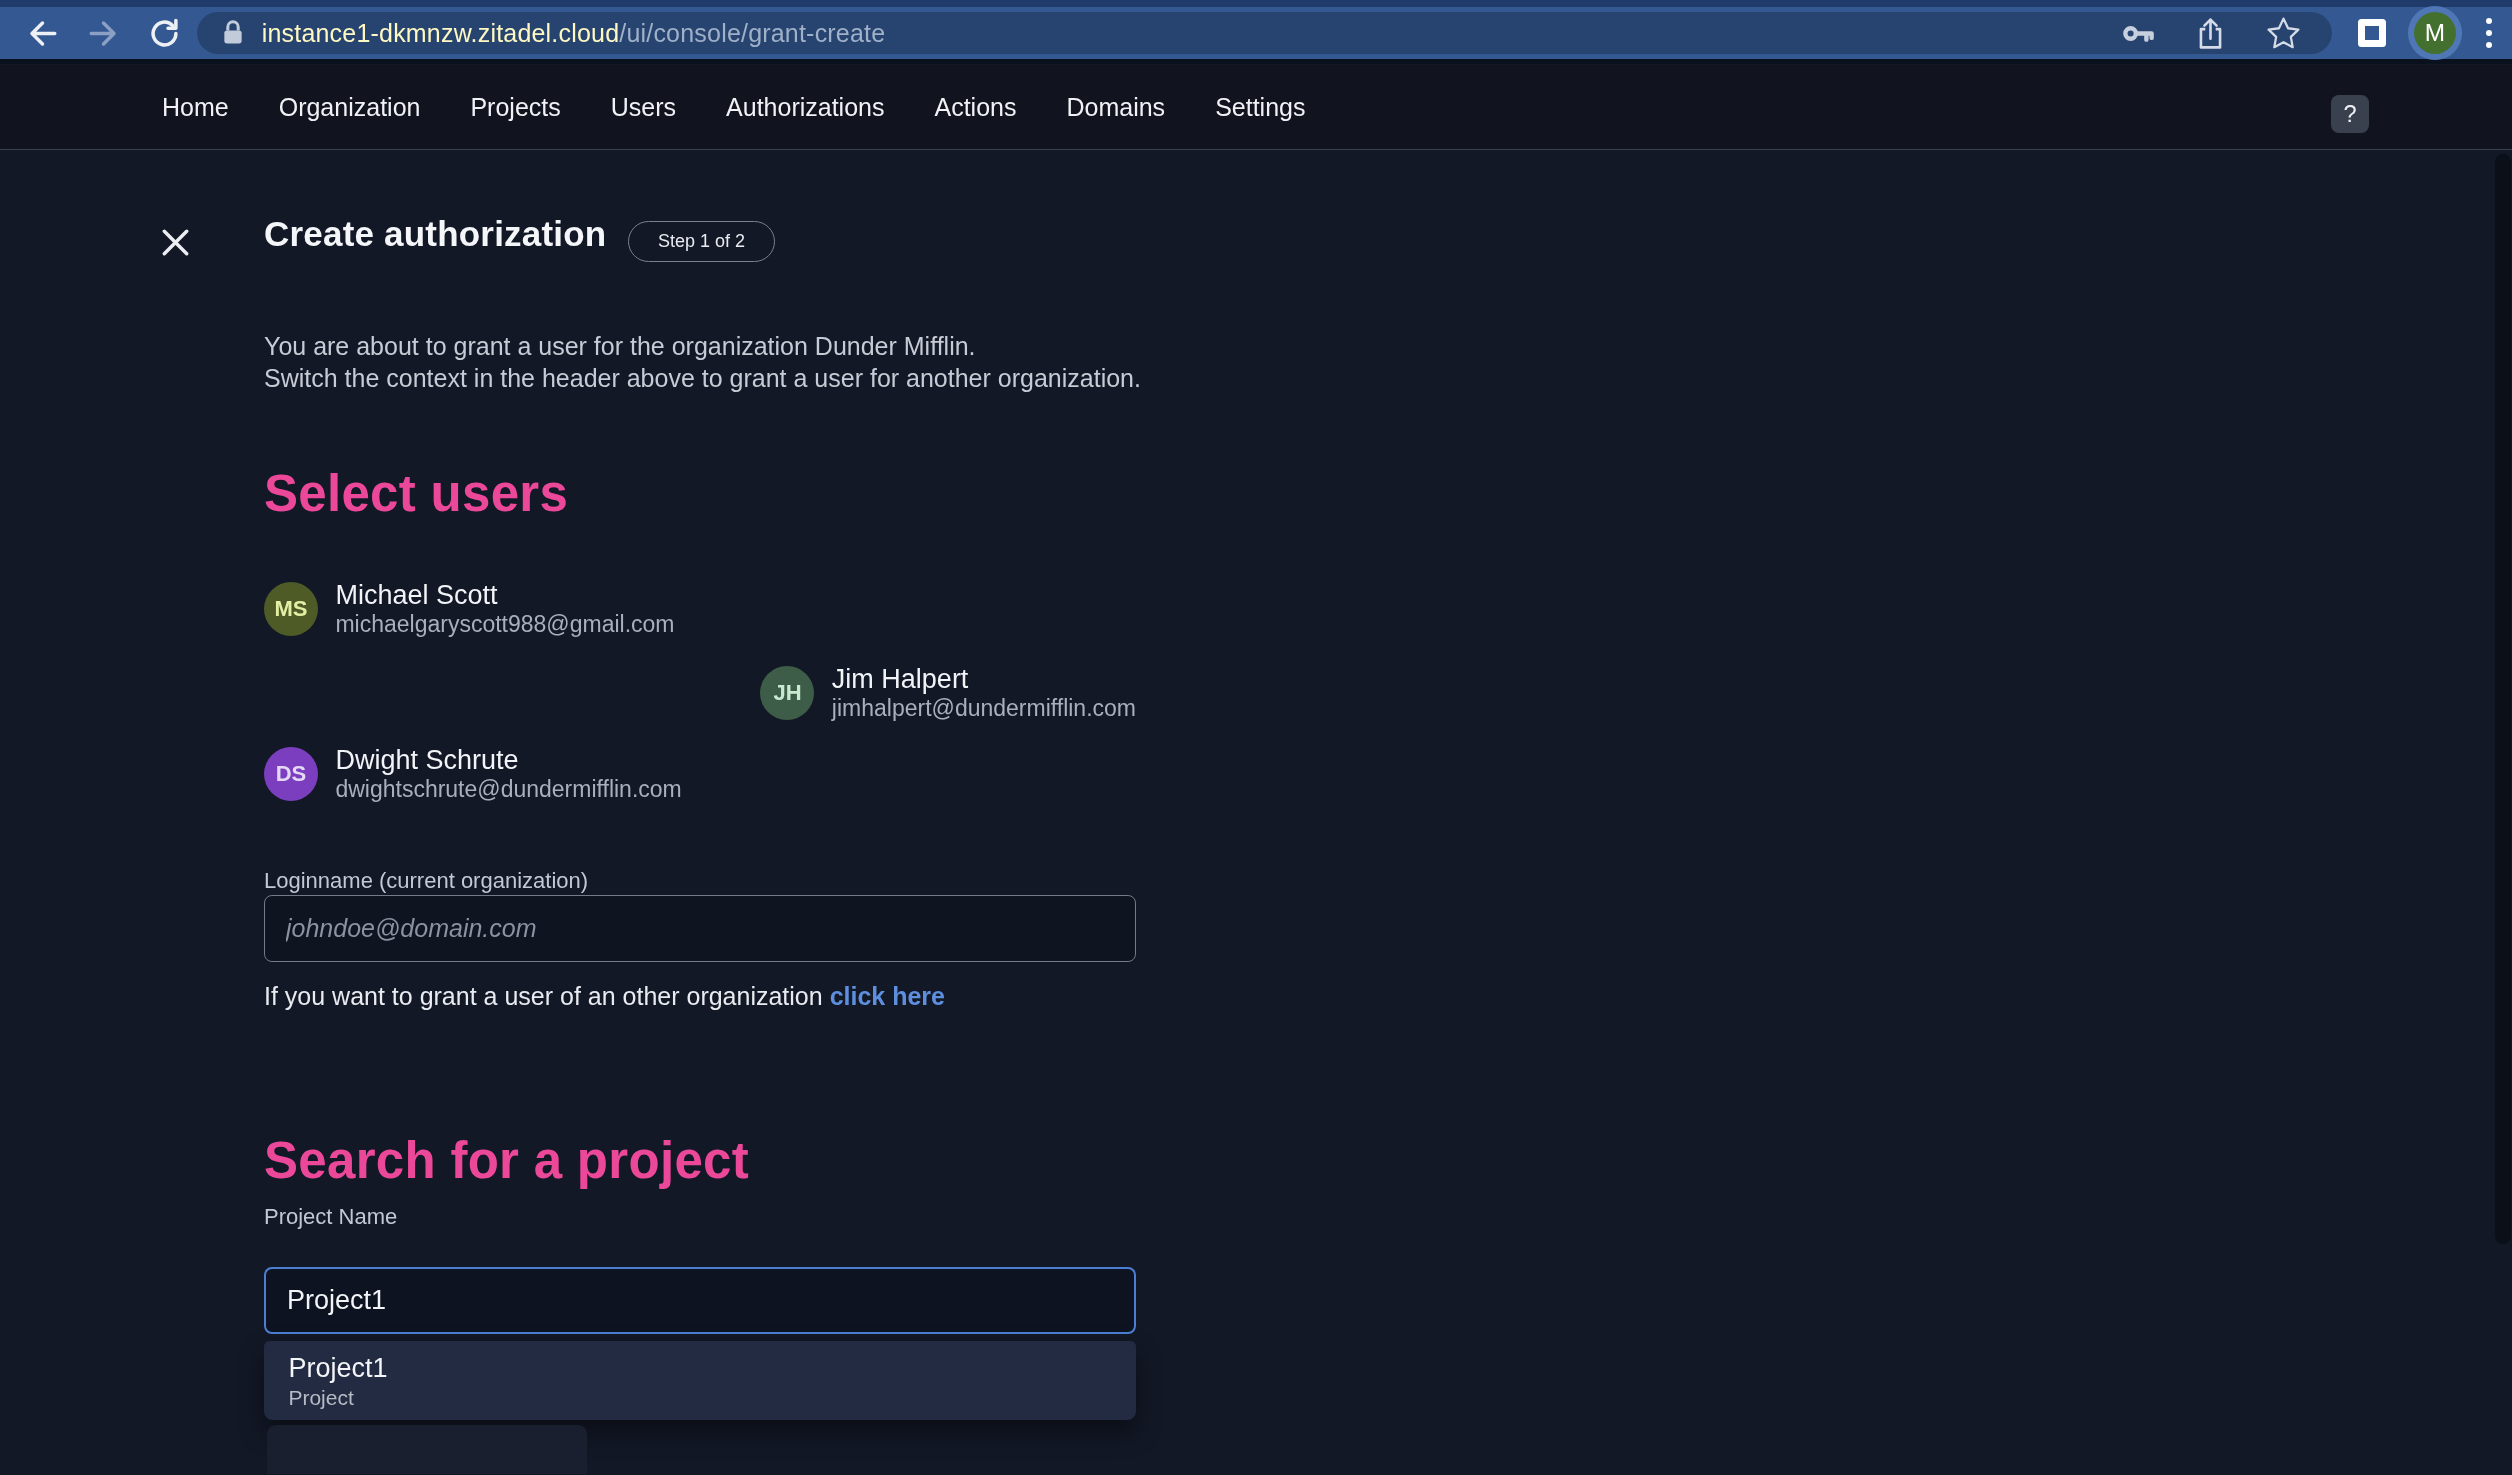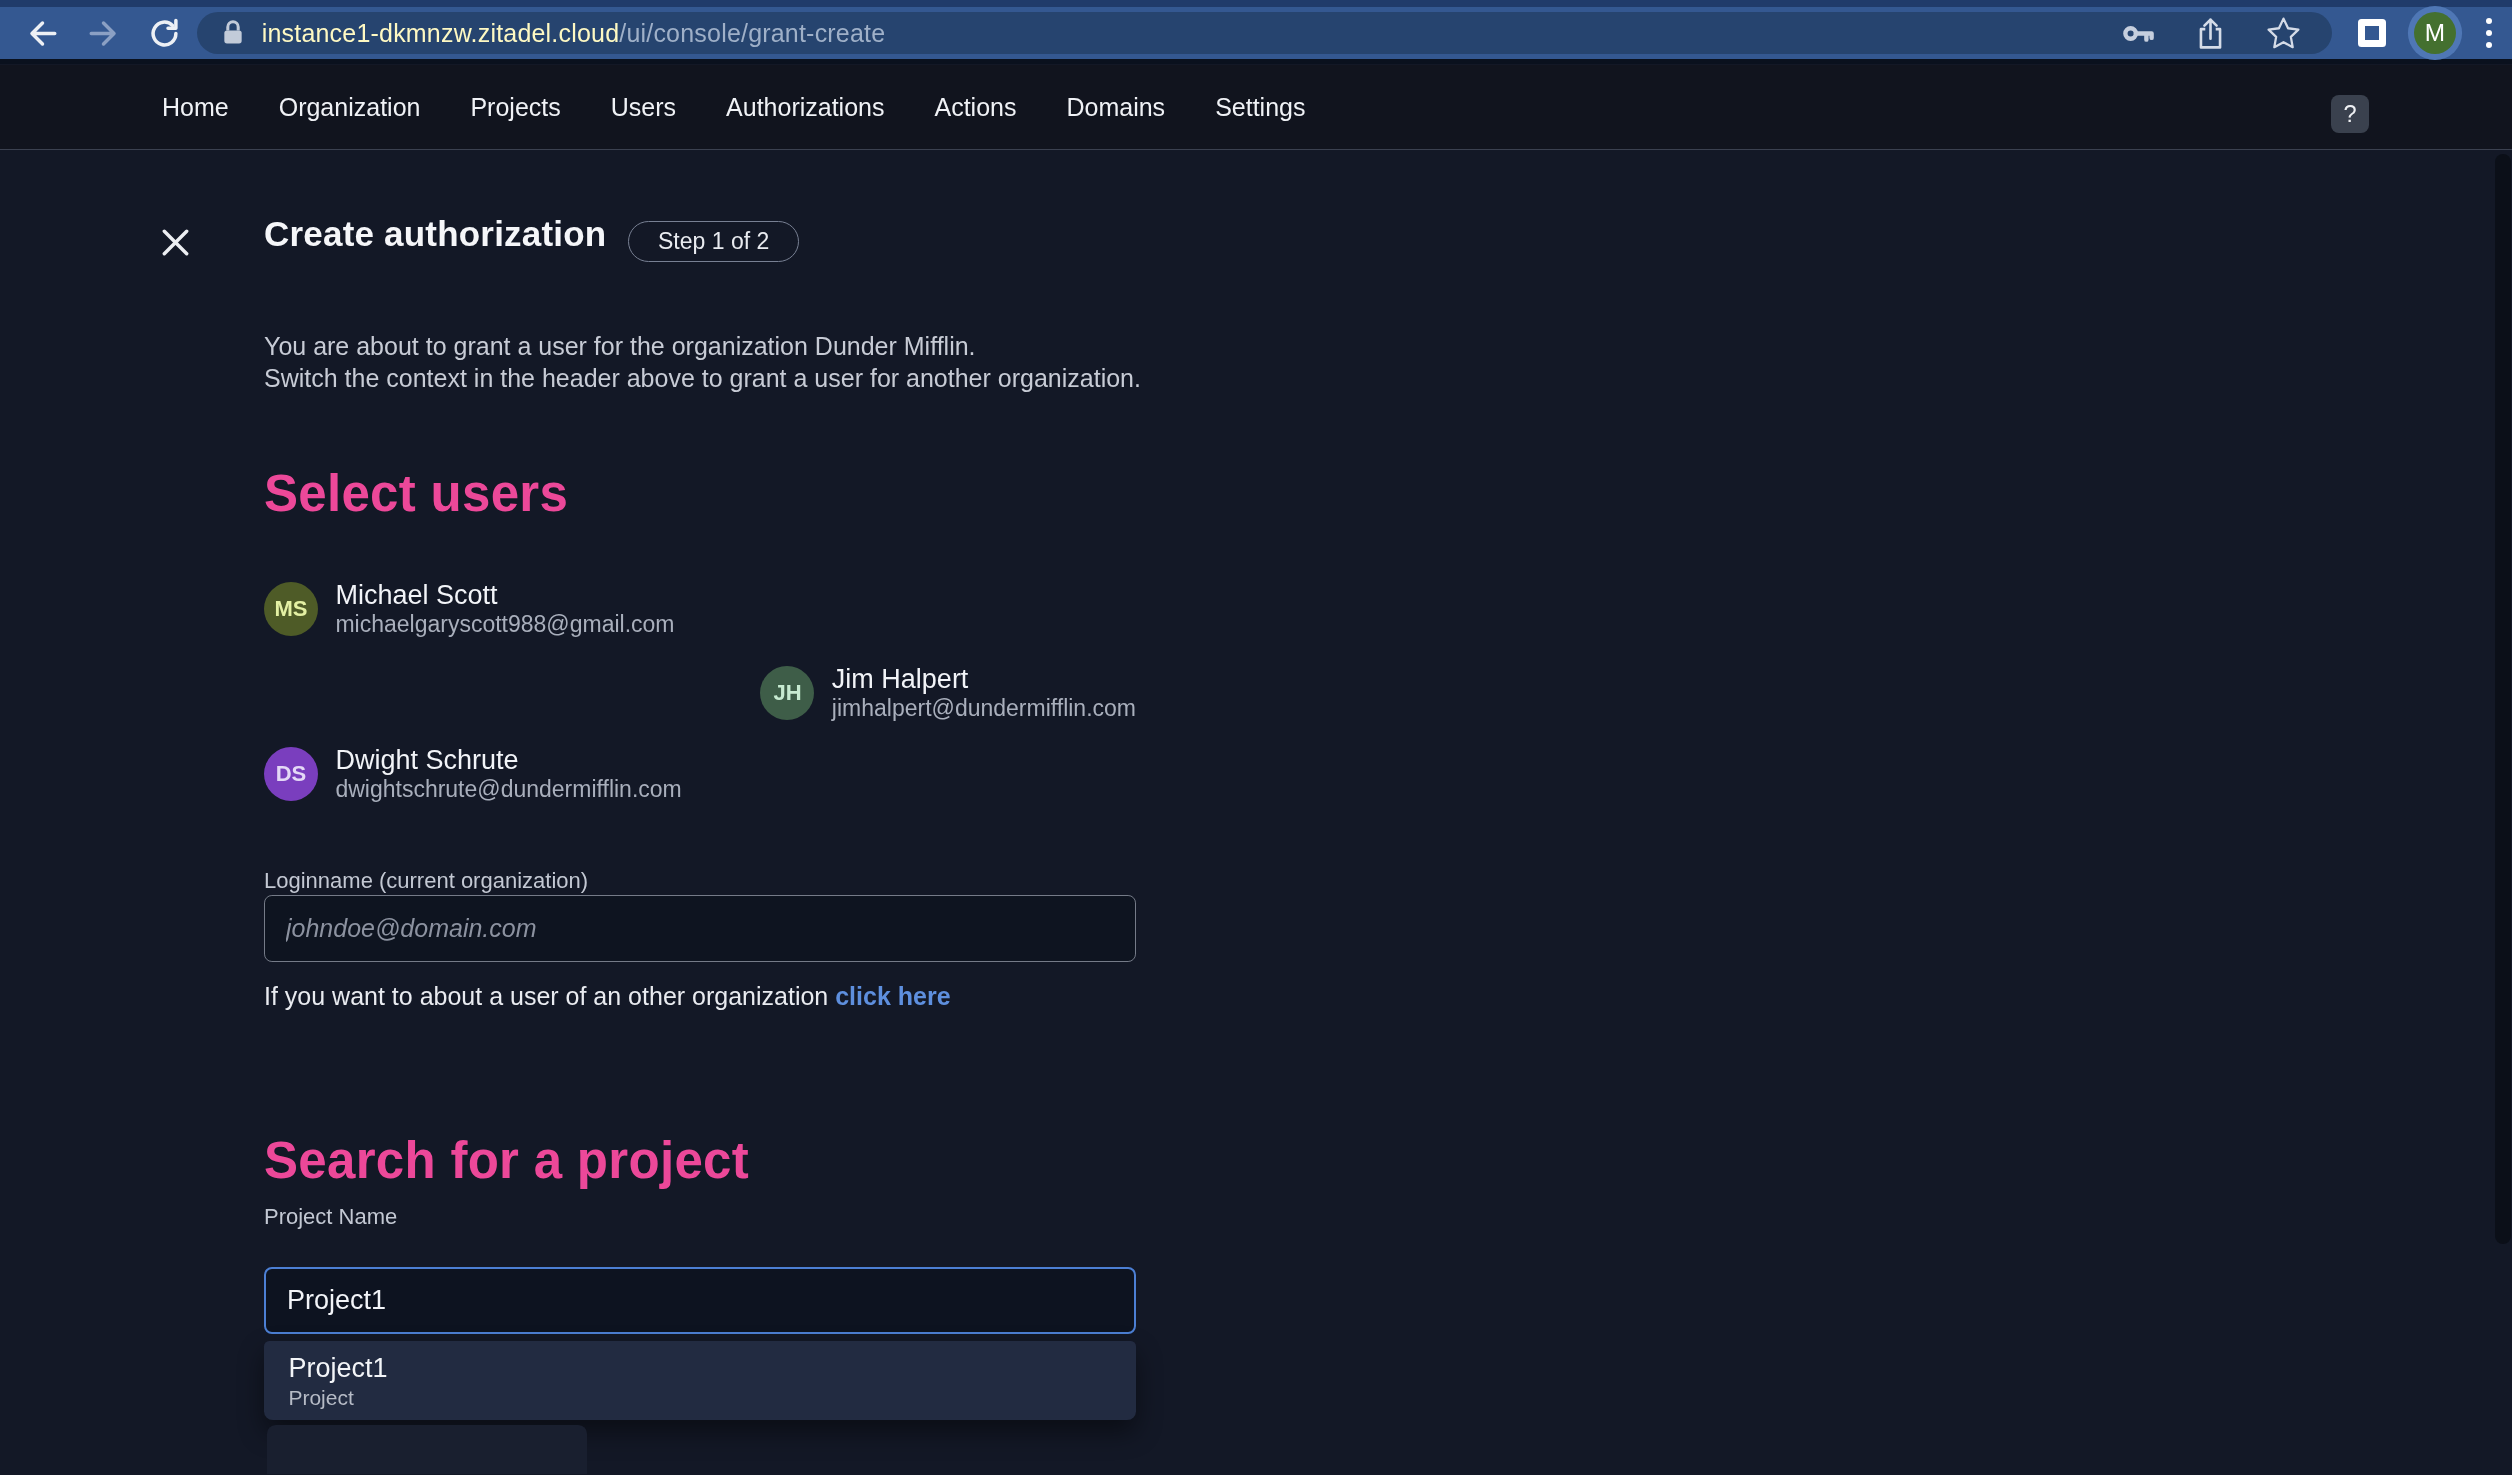--- a/index.html
+++ b/index.html
@@ -61,21 +61,21 @@
 
   
   .main { position:relative; height:1324px; overflow:hidden; }
   .abs { position:absolute; }
 
   .close-x { left:158px; top:75px; width:35px; height:35px; cursor:pointer; display:flex; align-items:center; justify-content:center; }
   .page-title { left:264px; top:64px; font-size:35px; font-weight:600; color:#F5F6F9; letter-spacing:0.2px; }
   .step-badge {
     left:628px; top:71px; height:41px; padding:12px 29px;
     border:1.7px solid #788093; border-radius:21px;
-    display:flex; align-items:center; font-size:23px; color:#E9EBF0;
+    display:flex; align-items:center; font-size:18px; color:#E9EBF0;
   }
 
   .intro { left:264px; top:180px; font-size:25px; line-height:32px; color:#C7CBD5; }
 
   .section-h { left:264px; font-size:51px; font-weight:700; color:#ec4899; letter-spacing:0.3px; }
   .h-users { top:314px; }
   .h-project { top:981px; }
 
   .user-row { left:264px; width:872px; height:58px; display:flex; align-items:center; cursor:pointer; }
   .u1 { top:430px; } .u2 { top:514px;justify-content:flex-end; } .u3 { top:595px; }
@@ -235,21 +235,21 @@
     <div class="user-meta">
       <div class="user-name">Dwight Schrute</div>
       <div class="user-email">dwightschrute@dundermifflin.com</div>
     </div>
   </div>
 
   <label class="abs field-label l-login">Loginname (current organization)</label>
   <input class="abs text-input i-login" type="text" placeholder="johndoe@domain.com" style="">
 
   <p class="abs other-org">
-    <span>If you want to about a user of an other organization</span>
+    <span>If you want to grant a user of an other organization</span>
     <span class="link">click here</span>
   </p>
 
   <h2 class="abs section-h h-project">Search for a project</h2>
 
   <label class="abs field-label l-project">Project Name</label>
   <input class="abs text-input i-project" type="text" value="Project1" style="">
 
   <div class="abs dropdown">
     <div class="dd-title">Project1</div>

